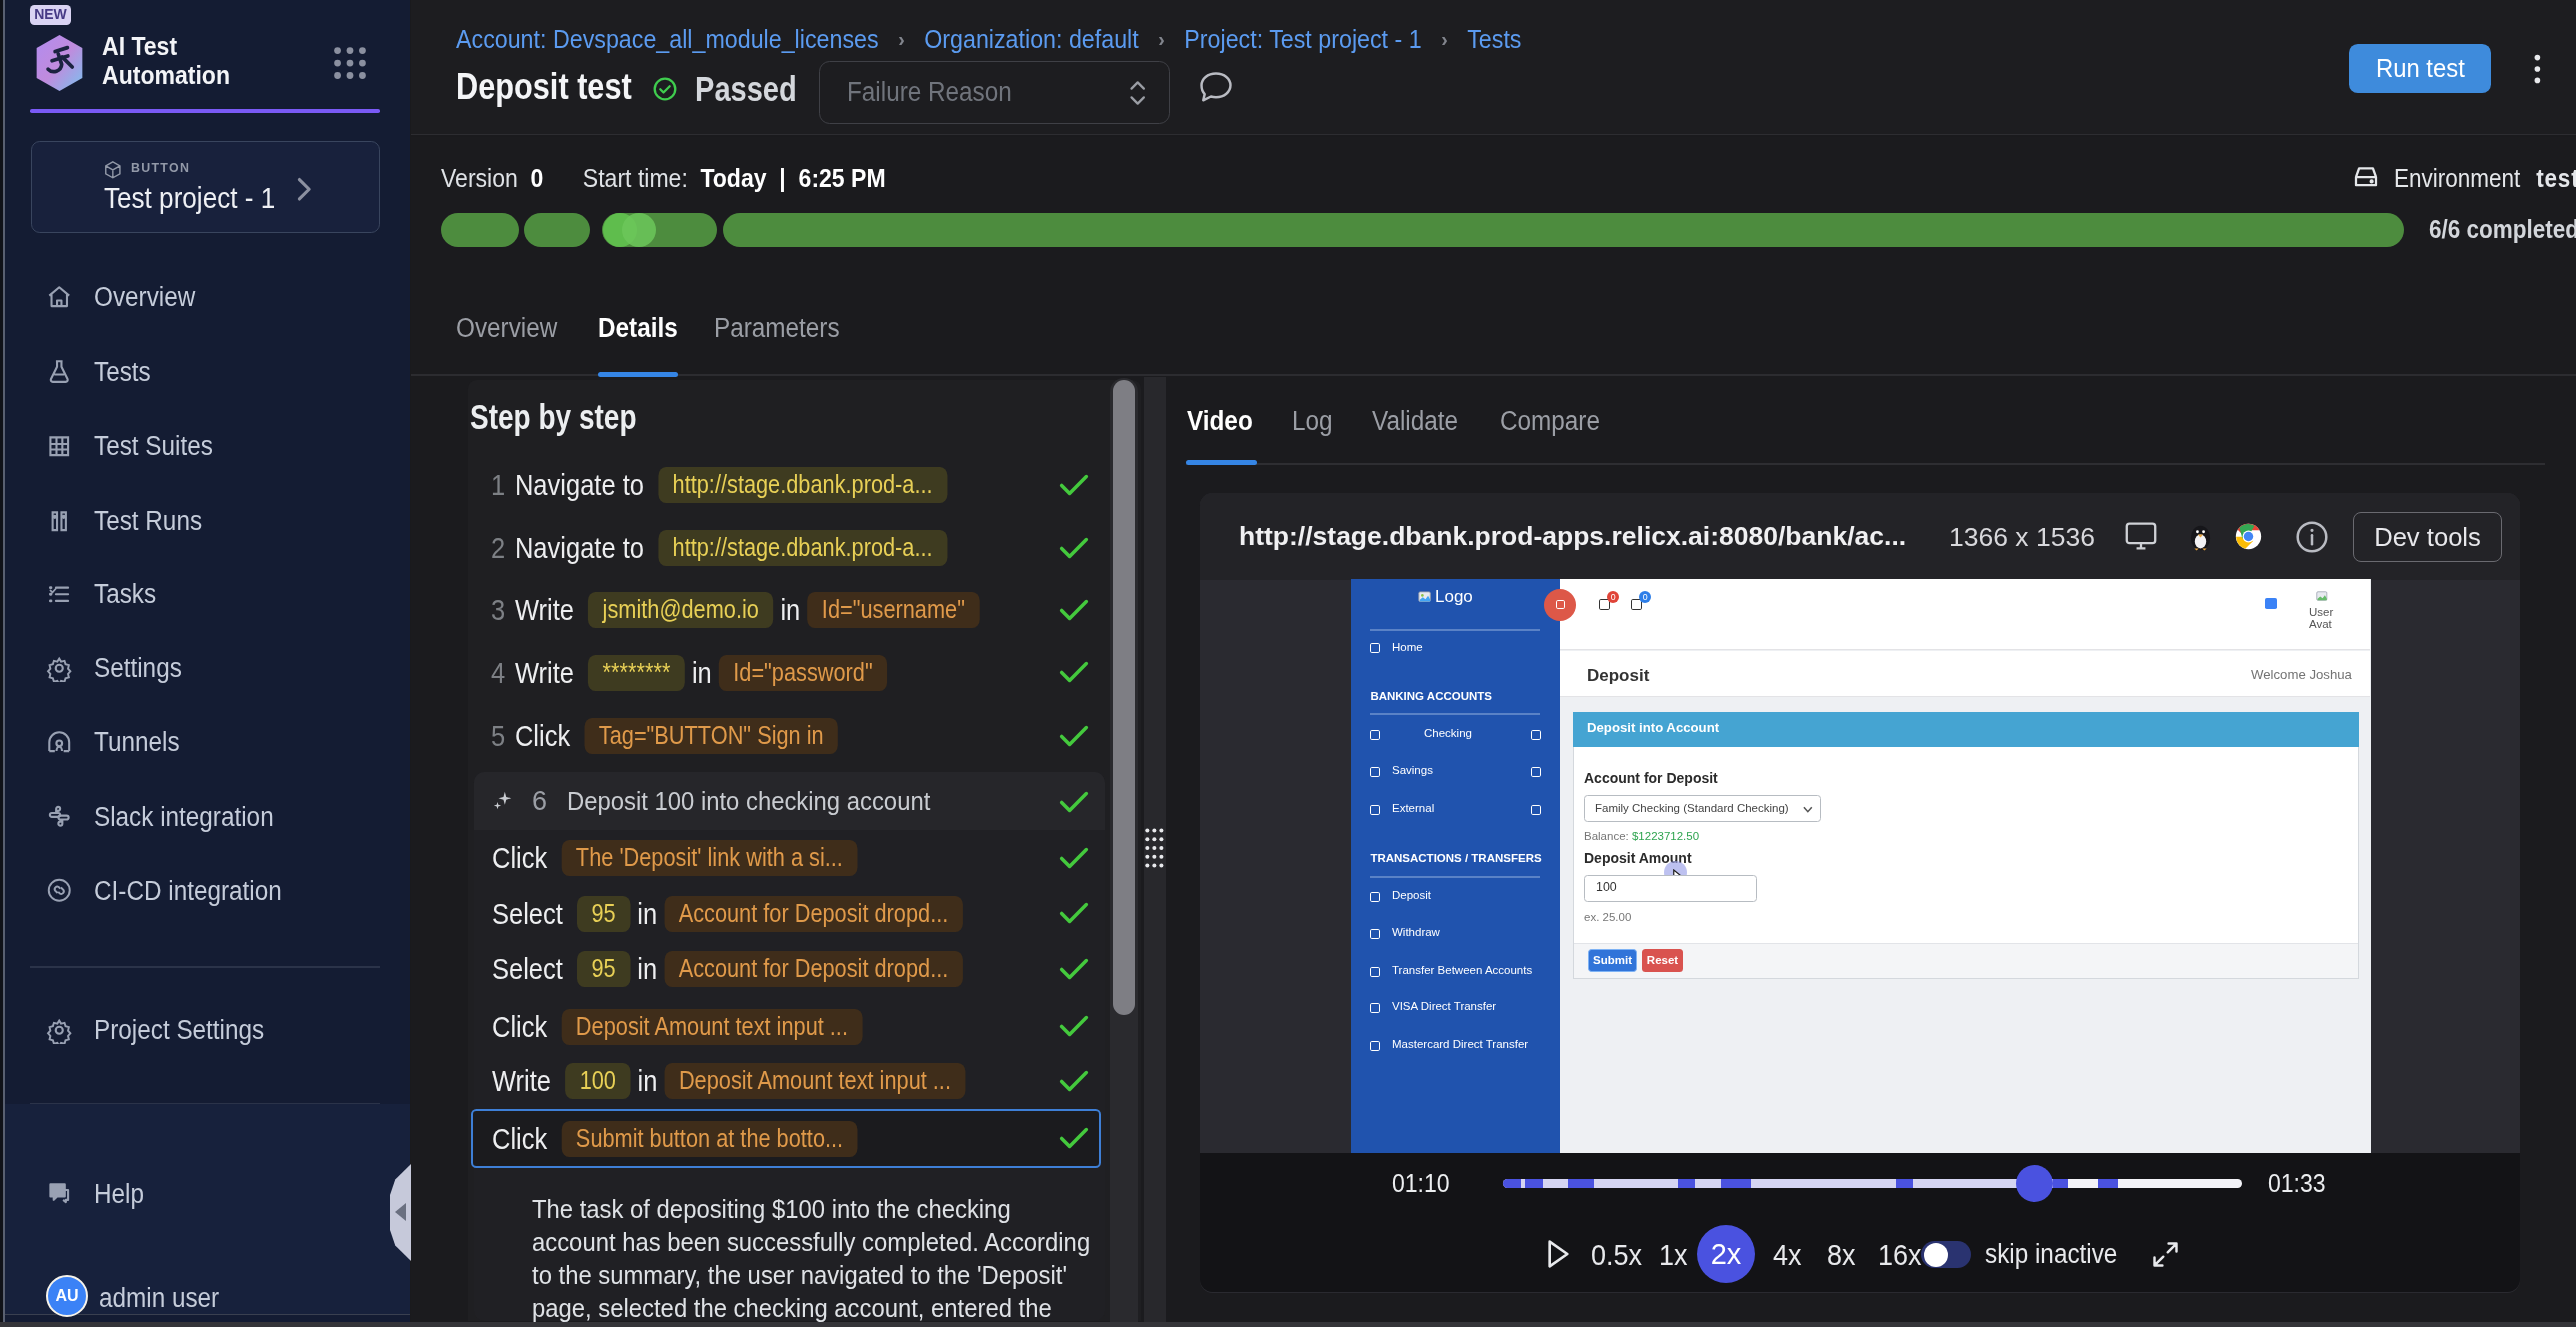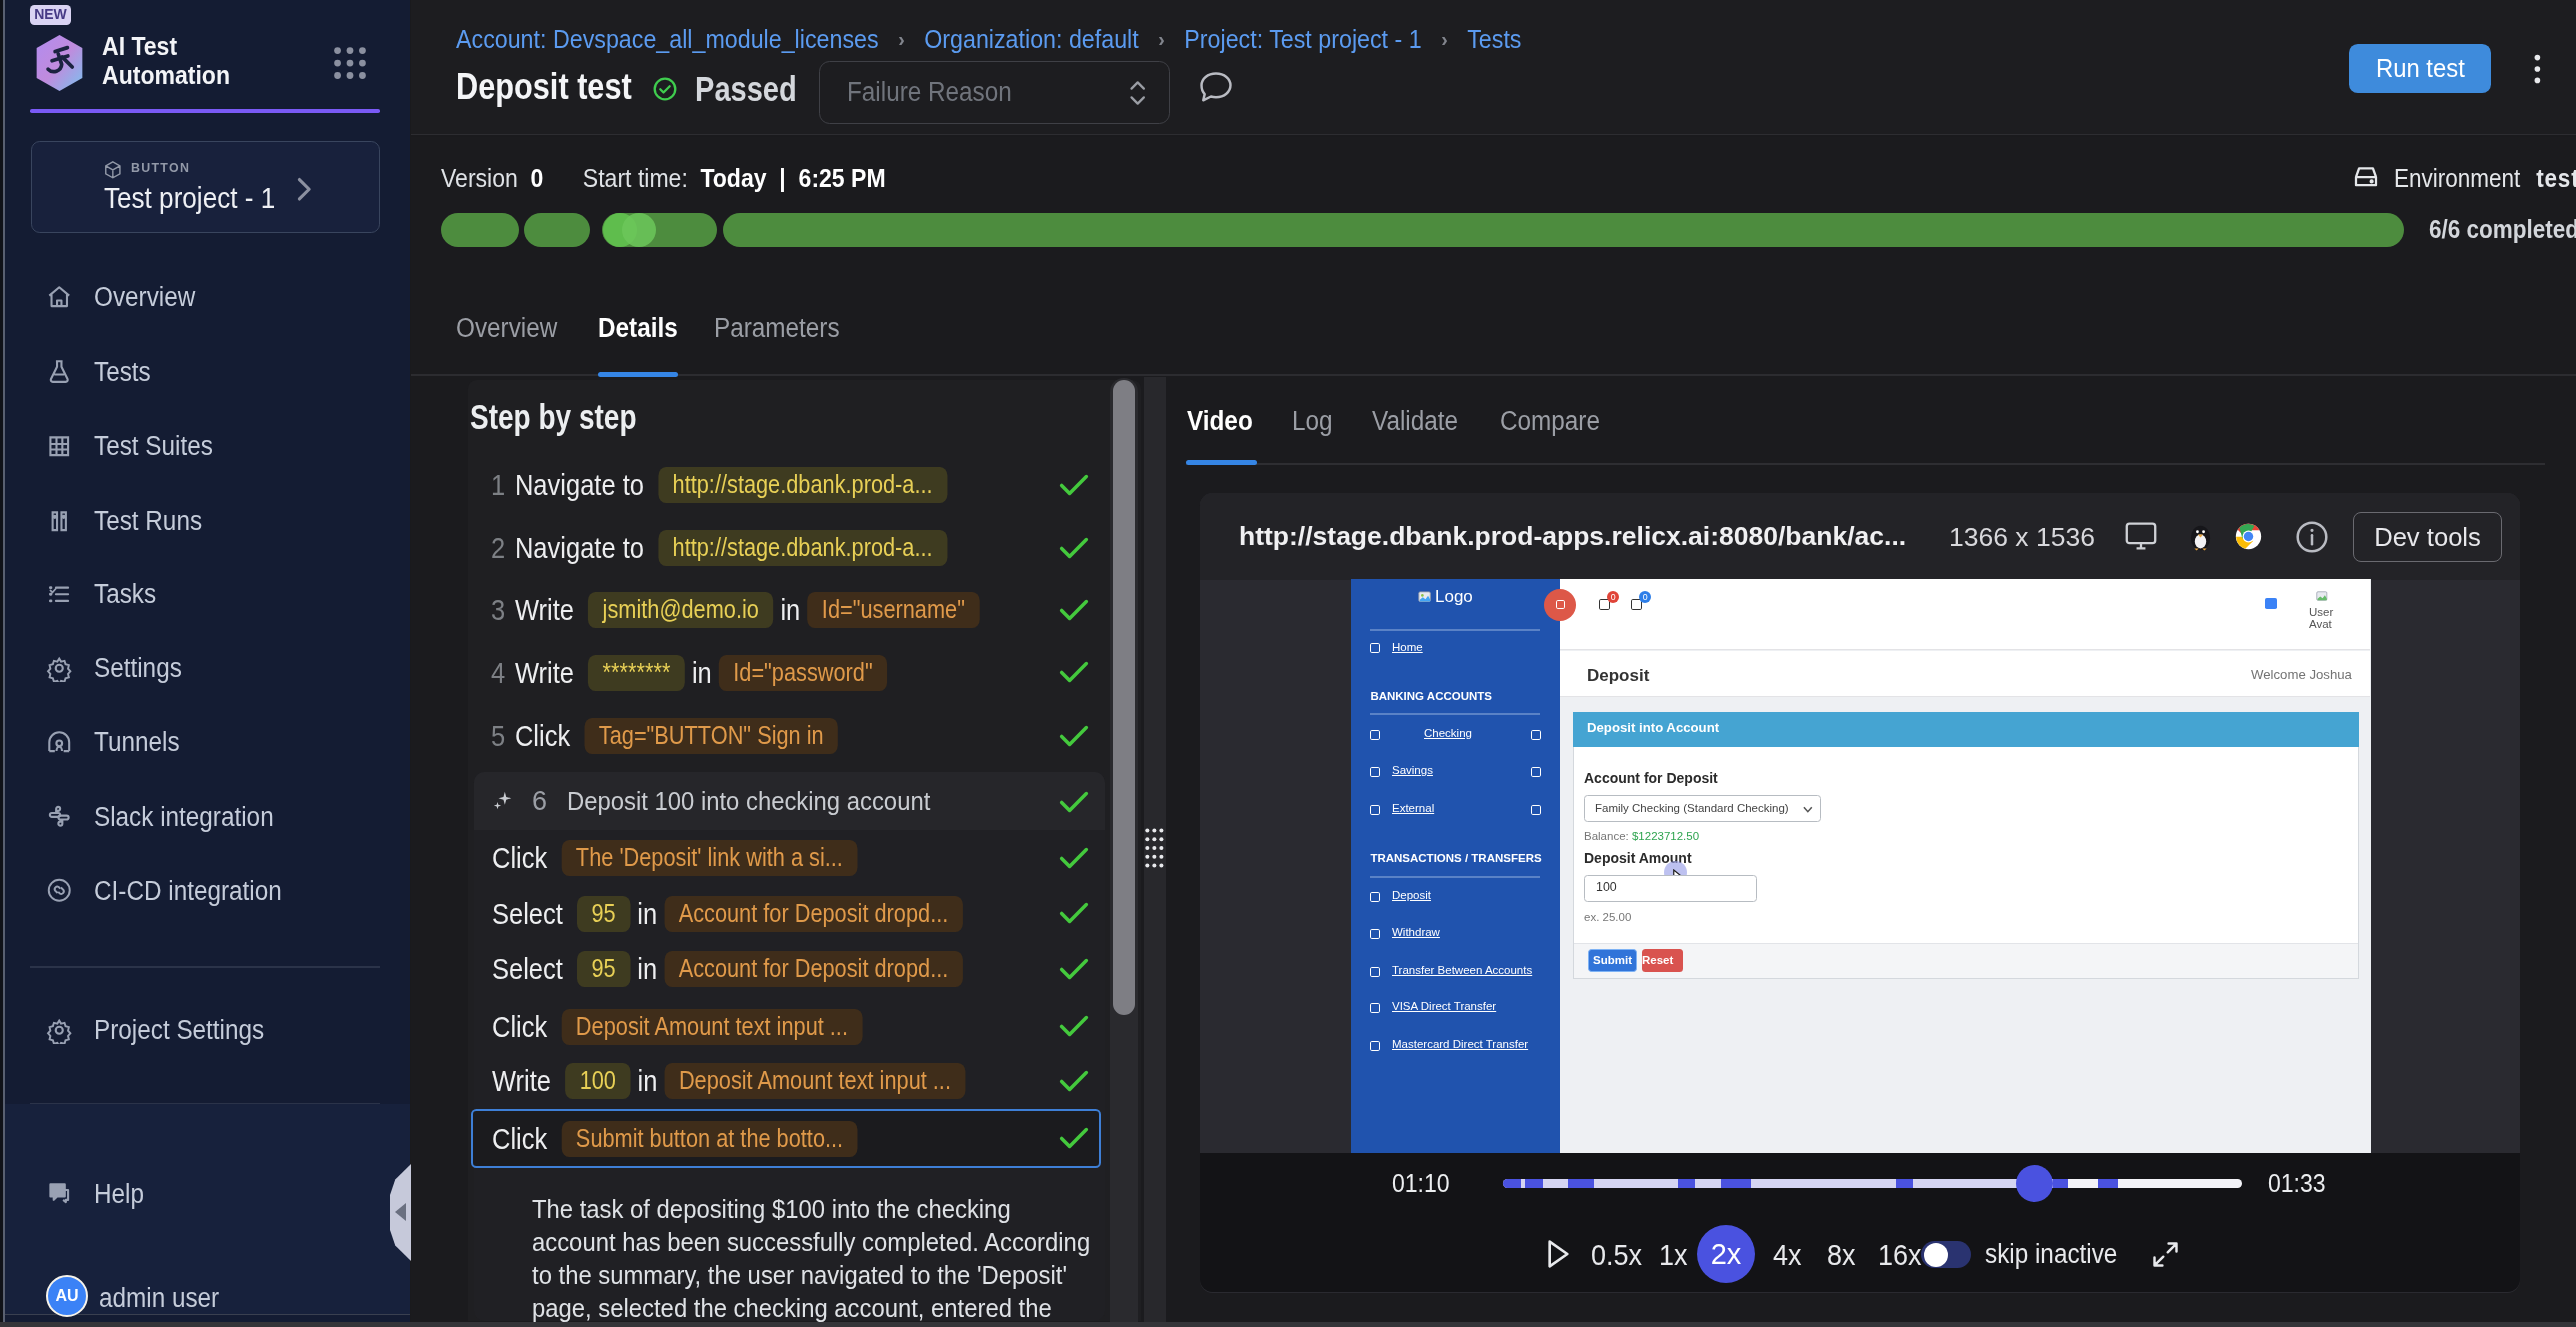--- a/index.html
+++ b/index.html
@@ -334,21 +334,21 @@
 <svg class="abs" style="left:2295px;top:520px;" width="34" height="34" viewBox="0 0 38 38" fill="none" stroke="#b9bbc2" stroke-width="2.8">
     <circle cx="19" cy="19" r="16"></circle>
     <path d="M19 17 v10" stroke-linecap="round"></path>
     <circle cx="19" cy="11.5" r="0.8" fill="#b9bbc2" stroke-width="2"></circle>
   </svg>
 <div class="abs flex" style="left:2353px;top:512px;width:149px;height:50px;border:1.8px solid #6a6a70;border-radius:8px;color:#e8e8ec;font-size:25.6px;justify-content:center;">Dev tools</div>
 
 <div id="app" class="abs" style="left:1351px;top:579px;width:1020px;height:574px;background:#eef0f3;overflow:hidden;">
  <style>
   #app .bs { position:absolute; font-family:"Liberation Sans",sans-serif; }
-  #app .nav { color:#fff; font-size:11.5px; white-space:nowrap;text-decoration:underline; }
+  #app .nav { color:#fff; font-size:11.5px; white-space:nowrap; }
   #app .nhd { color:#fff; font-size:11.5px; font-weight:bold; white-space:nowrap; }
   #app .sq { position:absolute; width:9.7px; height:9.7px; border:1.4px solid #fff; border-radius:1.8px; }
  </style>
 
  <div class="bs" style="left:209px;top:0;width:810px;height:71px;background:#fff;border-bottom:0.9px solid #e3e3e6;"></div>
  <div class="bs" style="left:209px;top:72px;width:810px;height:46px;background:#fff;border-bottom:0.9px solid #e3e3e6;"></div>
 
  <div class="bs" style="left:0;top:0;width:209px;height:574px;background:#2053ae;"></div>
 
  <svg class="bs" style="left:67px;top:12.4px;" width="14" height="14" viewBox="0 0 16 16">
@@ -415,21 +415,21 @@
  <div class="bs" style="left:233px;top:271px;color:#2b2b2b;font-size:14px;font-weight:bold;">Deposit Amount</div>
  <div class="bs" style="left:313px;top:282px;width:23px;height:23px;background:#9aa0e8;opacity:0.65;border-radius:50%;"></div>
  <svg class="bs" style="left:321px;top:290px;" width="14" height="16" viewBox="0 0 16 18">
       <path d="M2 1 L13 10 L8 10.5 L11 16.5 L8.6 17.6 L5.8 11.5 L2 14.5 Z" fill="#fff" stroke="#222" stroke-width="1.4"></path>
     </svg>
  <div class="bs" style="left:233px;top:296px;width:173px;height:26.5px;background:#fff;border:0.9px solid #b7bcc2;border-radius:3.5px;"></div>
  <div class="bs" style="left:245px;top:301px;color:#333;font-size:12.4px;">100</div>
  <div class="bs" style="left:233px;top:332px;color:#777;font-size:11.5px;">ex. 25.00</div>
  <div class="bs" style="left:223px;top:364px;width:784px;height:35px;background:#f4f5f7;border-top:0.9px solid #e2e4e8;"></div>
  <div class="bs" style="left:237px;top:370px;width:49px;height:23px;background:#3174d9;border:1.8px solid #7eb3f5;border-radius:3.5px;color:#fff;font-size:11.5px;font-weight:bold;text-align:center;line-height:20px;">Submit</div>
- <div class="bs" style="top:370px;left:291px;width:41px;height:23px;background:#d9534f;border-radius:3.5px;color:#fff;font-size:11.5px;font-weight:bold;text-align:left;line-height:23px;">Reset</div>
+ <div class="bs" style="top:370px;left:291px;width:41px;height:23px;background:#d9534f;border-radius:3.5px;color:#fff;font-size:11.5px;font-weight:bold;text-align:center;line-height:23px;">Reset</div>
 </div>
 
 <div class="abs" style="left:1392px;top:1169px;font-size:25.6px;color:#eceef0;transform:scaleX(0.9);transform-origin:0 0;">01:10</div>
 <div class="abs" style="left:2268px;top:1169px;font-size:25.6px;color:#eceef0;transform:scaleX(0.9);transform-origin:0 0;">01:33</div>
 <div class="abs" style="left:1503px;top:1179px;width:532px;height:8.8px;background:#d5d5f2;border-radius:4.4px 0 0 4.4px;"></div>
 <div class="abs" style="left:2035px;top:1179px;width:207px;height:8.8px;background:#f3f3f8;border-radius:0 4.4px 4.4px 0;"></div>
 <div class="abs" style="left:1503px;top:1179px;width:17.7px;height:8.8px;background:#4a52e0;border-radius:4.4px 0 0 4.4px;"></div>
 <div class="abs" style="left:1525px;top:1179px;width:17.7px;height:8.8px;background:#4a52e0;"></div>
 <div class="abs" style="left:1568px;top:1179px;width:25.6px;height:8.8px;background:#4a52e0;"></div>
 <div class="abs" style="left:1678px;top:1179px;width:17px;height:8.8px;background:#4a52e0;"></div>

